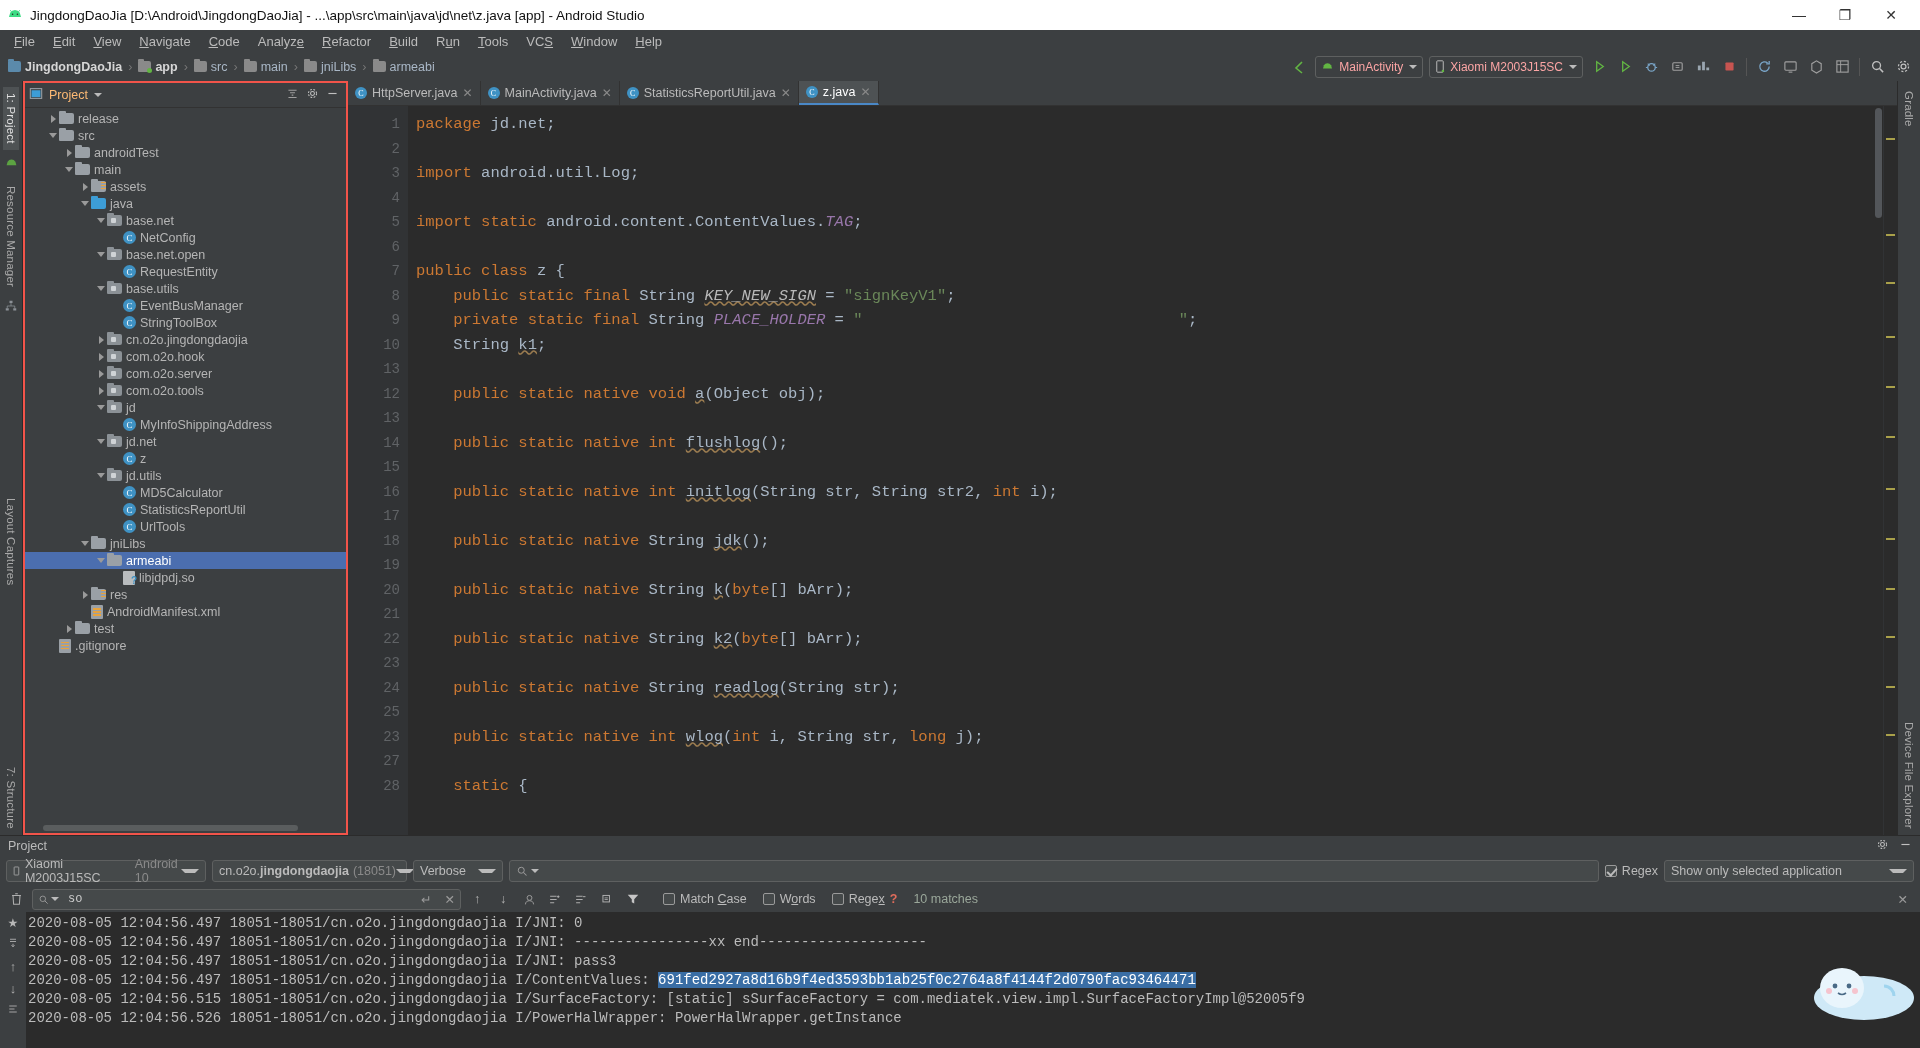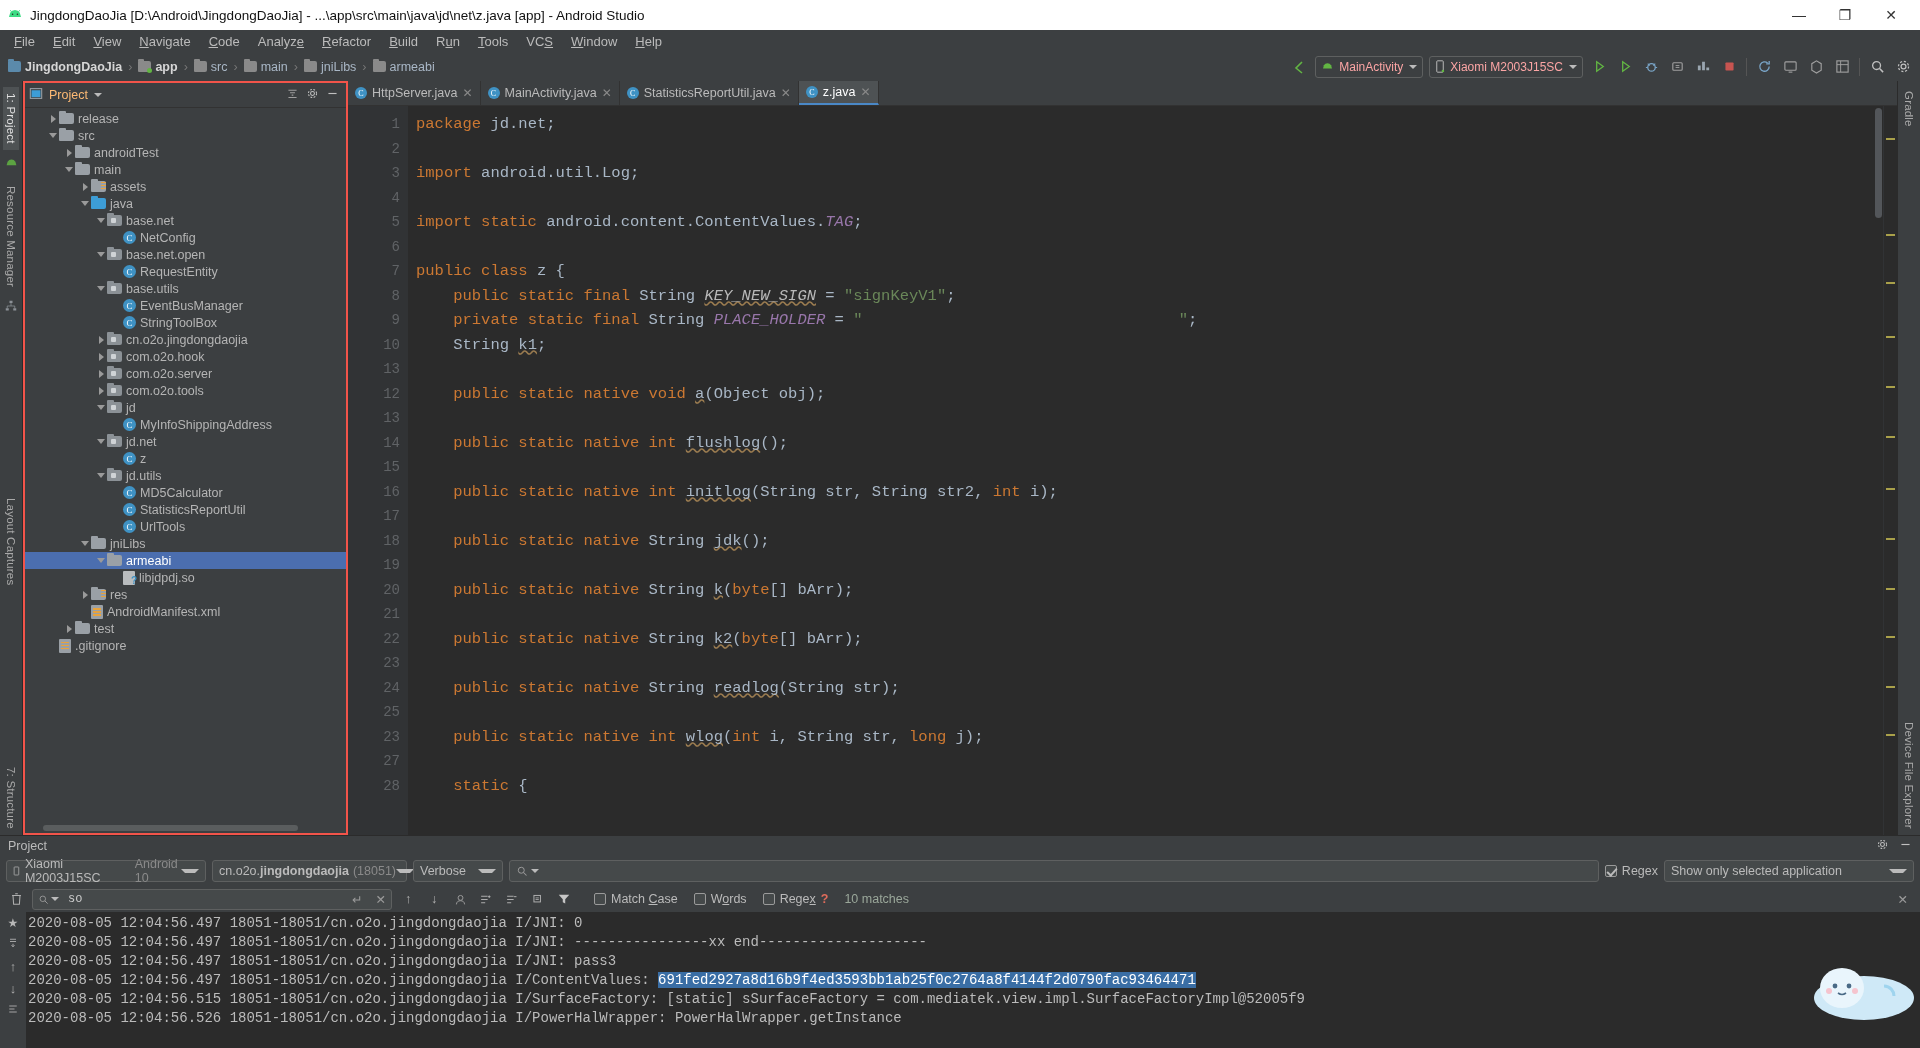--- a/index.html
+++ b/index.html
@@ -134,21 +134,21 @@
   .lcsel{ height:22px; border:1px solid #5e6060; border-radius:3px; display:flex;align-items:center;
           padding:0 6px; font-size:12.5px; color:#bbb; background:#45494a;}
   .lcsel .cr{ margin-left:auto; padding-left:10px; }
   #lc-search{ flex:1; height:22px; border:1px solid #5e6060; border-radius:3px; background:#45494a;
               display:flex; align-items:center; padding:0 6px; font-size:12.5px; color:#888; gap:5px;}
   .chk{ width:12px;height:12px;border:1px solid #9a9a9a;background:#45494a;display:inline-block;
         border-radius:2px; position:relative; flex:none;}
   .chk.on:after{content:"";position:absolute;left:3px;top:0px;width:4px;height:8px;border:solid #bbb;
         border-width:0 2px 2px 0;transform:rotate(42deg);}
   #lc-row2{ height:26px; display:flex; align-items:center; padding:0 6px; gap:6px; font-size:12.5px;}
-  #filterbox{ width:360px; height:21px; border:1px solid #5e6060; border-radius:3px; background:#45494a;
+  #filterbox{ width:429px; height:21px; border:1px solid #5e6060; border-radius:3px; background:#45494a;
               display:flex;align-items:center; padding:0 5px; gap:5px; color:#ccc;}
   .ibtn{ width:20px;height:20px;display:flex;align-items:center;justify-content:center; color:#b0b0b0;}
   #lc-out{ flex:1; background:#2b2b2b; overflow:hidden; padding:2px 0 0 28px; position:relative;}
   #lc-out .lline{ height:19px; line-height:19px; font-family:"Liberation Mono",monospace; font-size:14px;
                   color:#bbbbbb; white-space:pre; }
   .hl{ background:#3a6ea5; color:#ffffff; }
   #lc-left{ position:absolute; left:0; top:0; width:26px; height:100%; background:#3c3f41;
             display:flex;flex-direction:column;align-items:center;gap:7px;padding-top:4px;}
   #rightstrip{ width:23px; background:#3c3f41; border-left:1px solid #2b2b2b;
                display:flex;flex-direction:column;align-items:center;padding-top:4px;}

